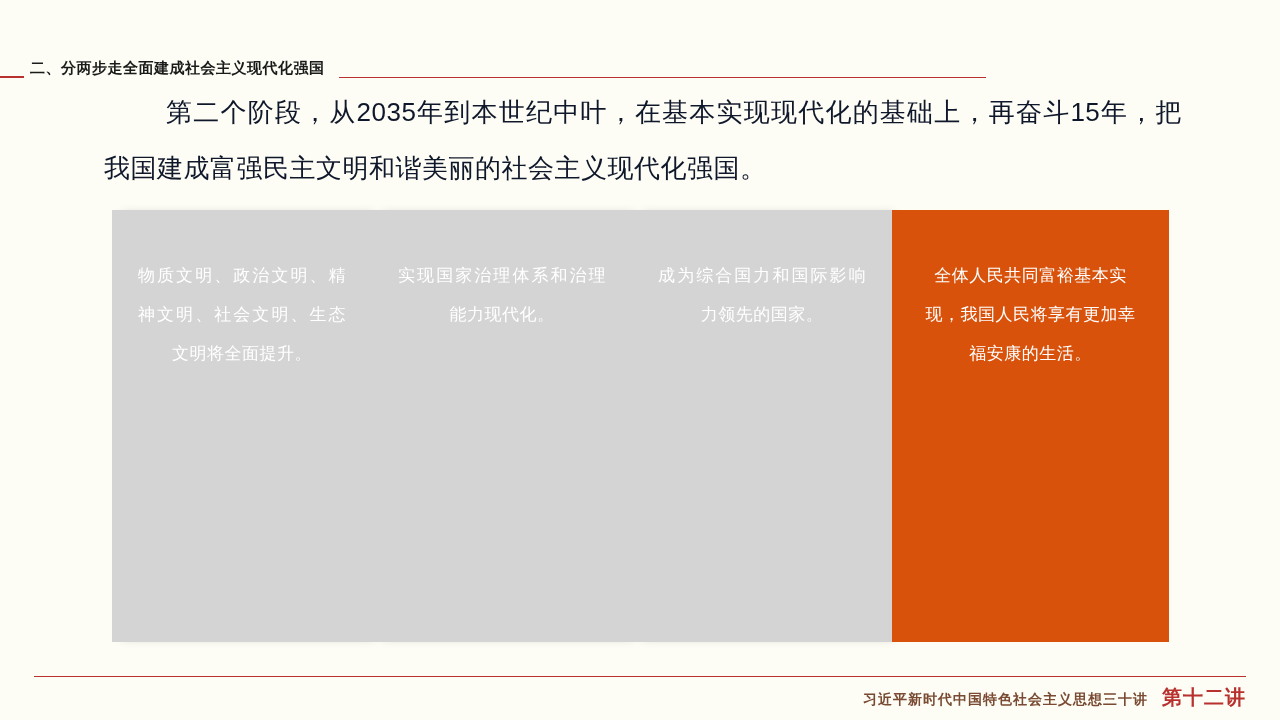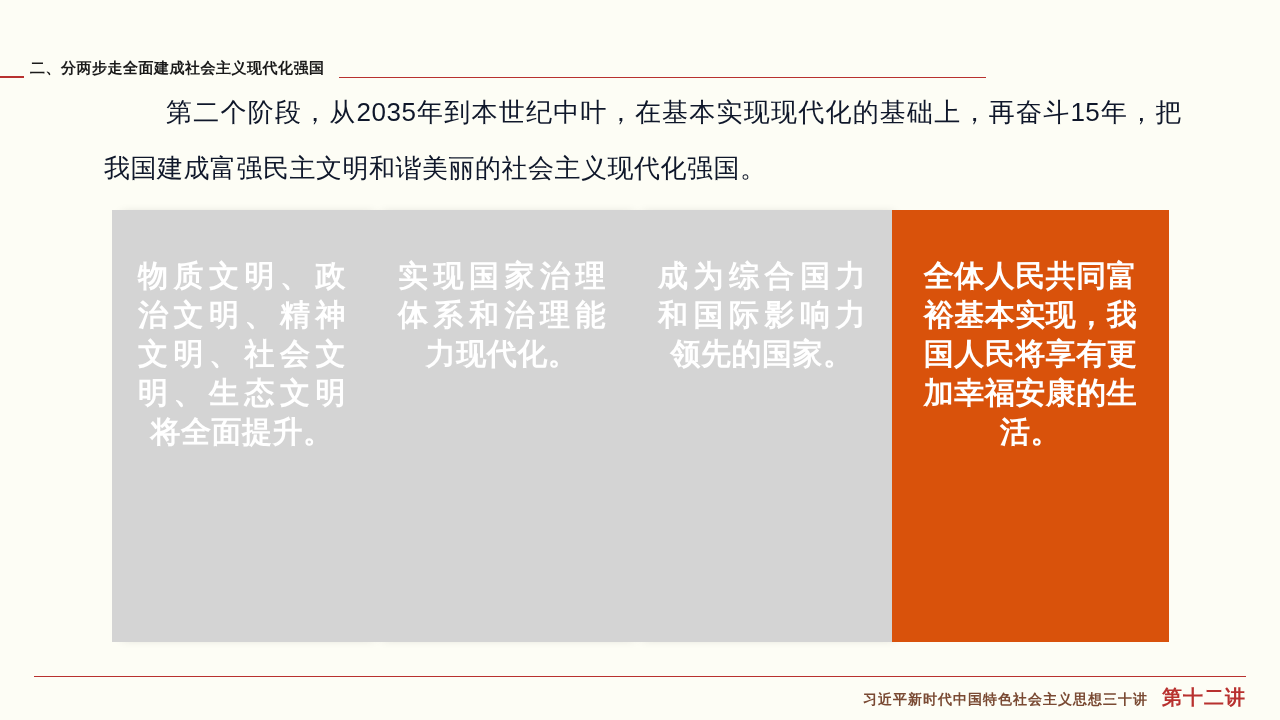--- a/index.html
+++ b/index.html
@@ -66,26 +66,25 @@
   }
   .card {
     position: relative;
     height: 100%;
     display: flex;
     flex-direction: column;
     justify-content: flex-start;
     padding: 46px 26px 20px 26px;
   }
   .card-text {
-    font-size: 30px;
+    font-size: 17px;
     line-height: 39px;
     text-align: justify;
     text-align-last: center;
     letter-spacing: 0.5px;
-    font-weight: bold;
   }
   .card-grey {
     background: #d4d4d4;
     width: 262px;
     color: #ffffff;
   }
   .card-grey.gap { }
   .card-accent {
     background: #d9520b;
     width: 279px;

